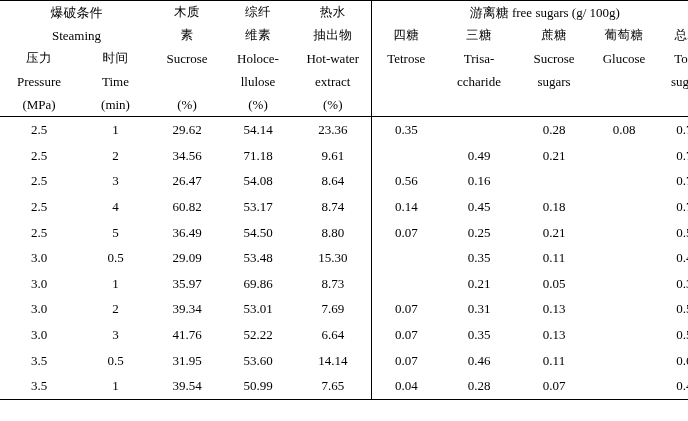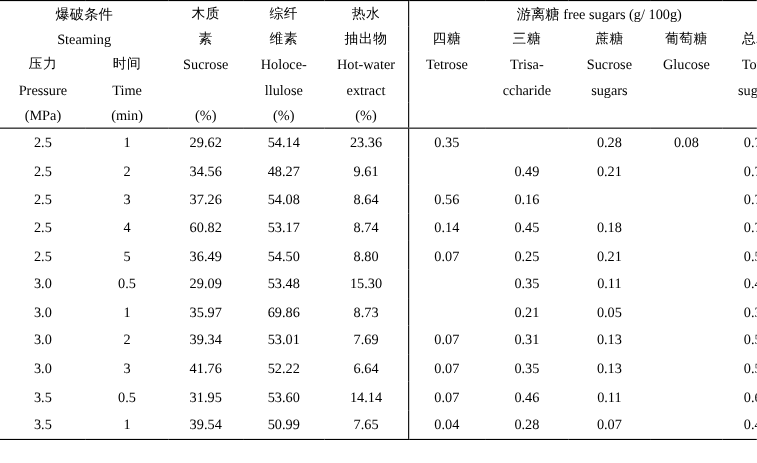--- a/index.html
+++ b/index.html
@@ -154,32 +154,32 @@
         <td class="vsep-left">0.35</td>
         <td></td>
         <td>0.28</td>
         <td>0.08</td>
         <td>0.71</td>
       </tr>
       <tr class="datarow">
         <td>2.5</td>
         <td>2</td>
         <td>34.56</td>
-        <td>48.27</td>
+        <td>71.18</td>
         <td>9.61</td>
         <td class="vsep-left"></td>
         <td>0.49</td>
         <td>0.21</td>
         <td></td>
         <td>0.71</td>
       </tr>
       <tr class="datarow">
         <td>2.5</td>
         <td>3</td>
-        <td>37.26</td>
+        <td>26.47</td>
         <td>54.08</td>
         <td>8.64</td>
         <td class="vsep-left">0.56</td>
         <td>0.16</td>
         <td></td>
         <td></td>
         <td>0.72</td>
       </tr>
       <tr class="datarow">
         <td>2.5</td>

